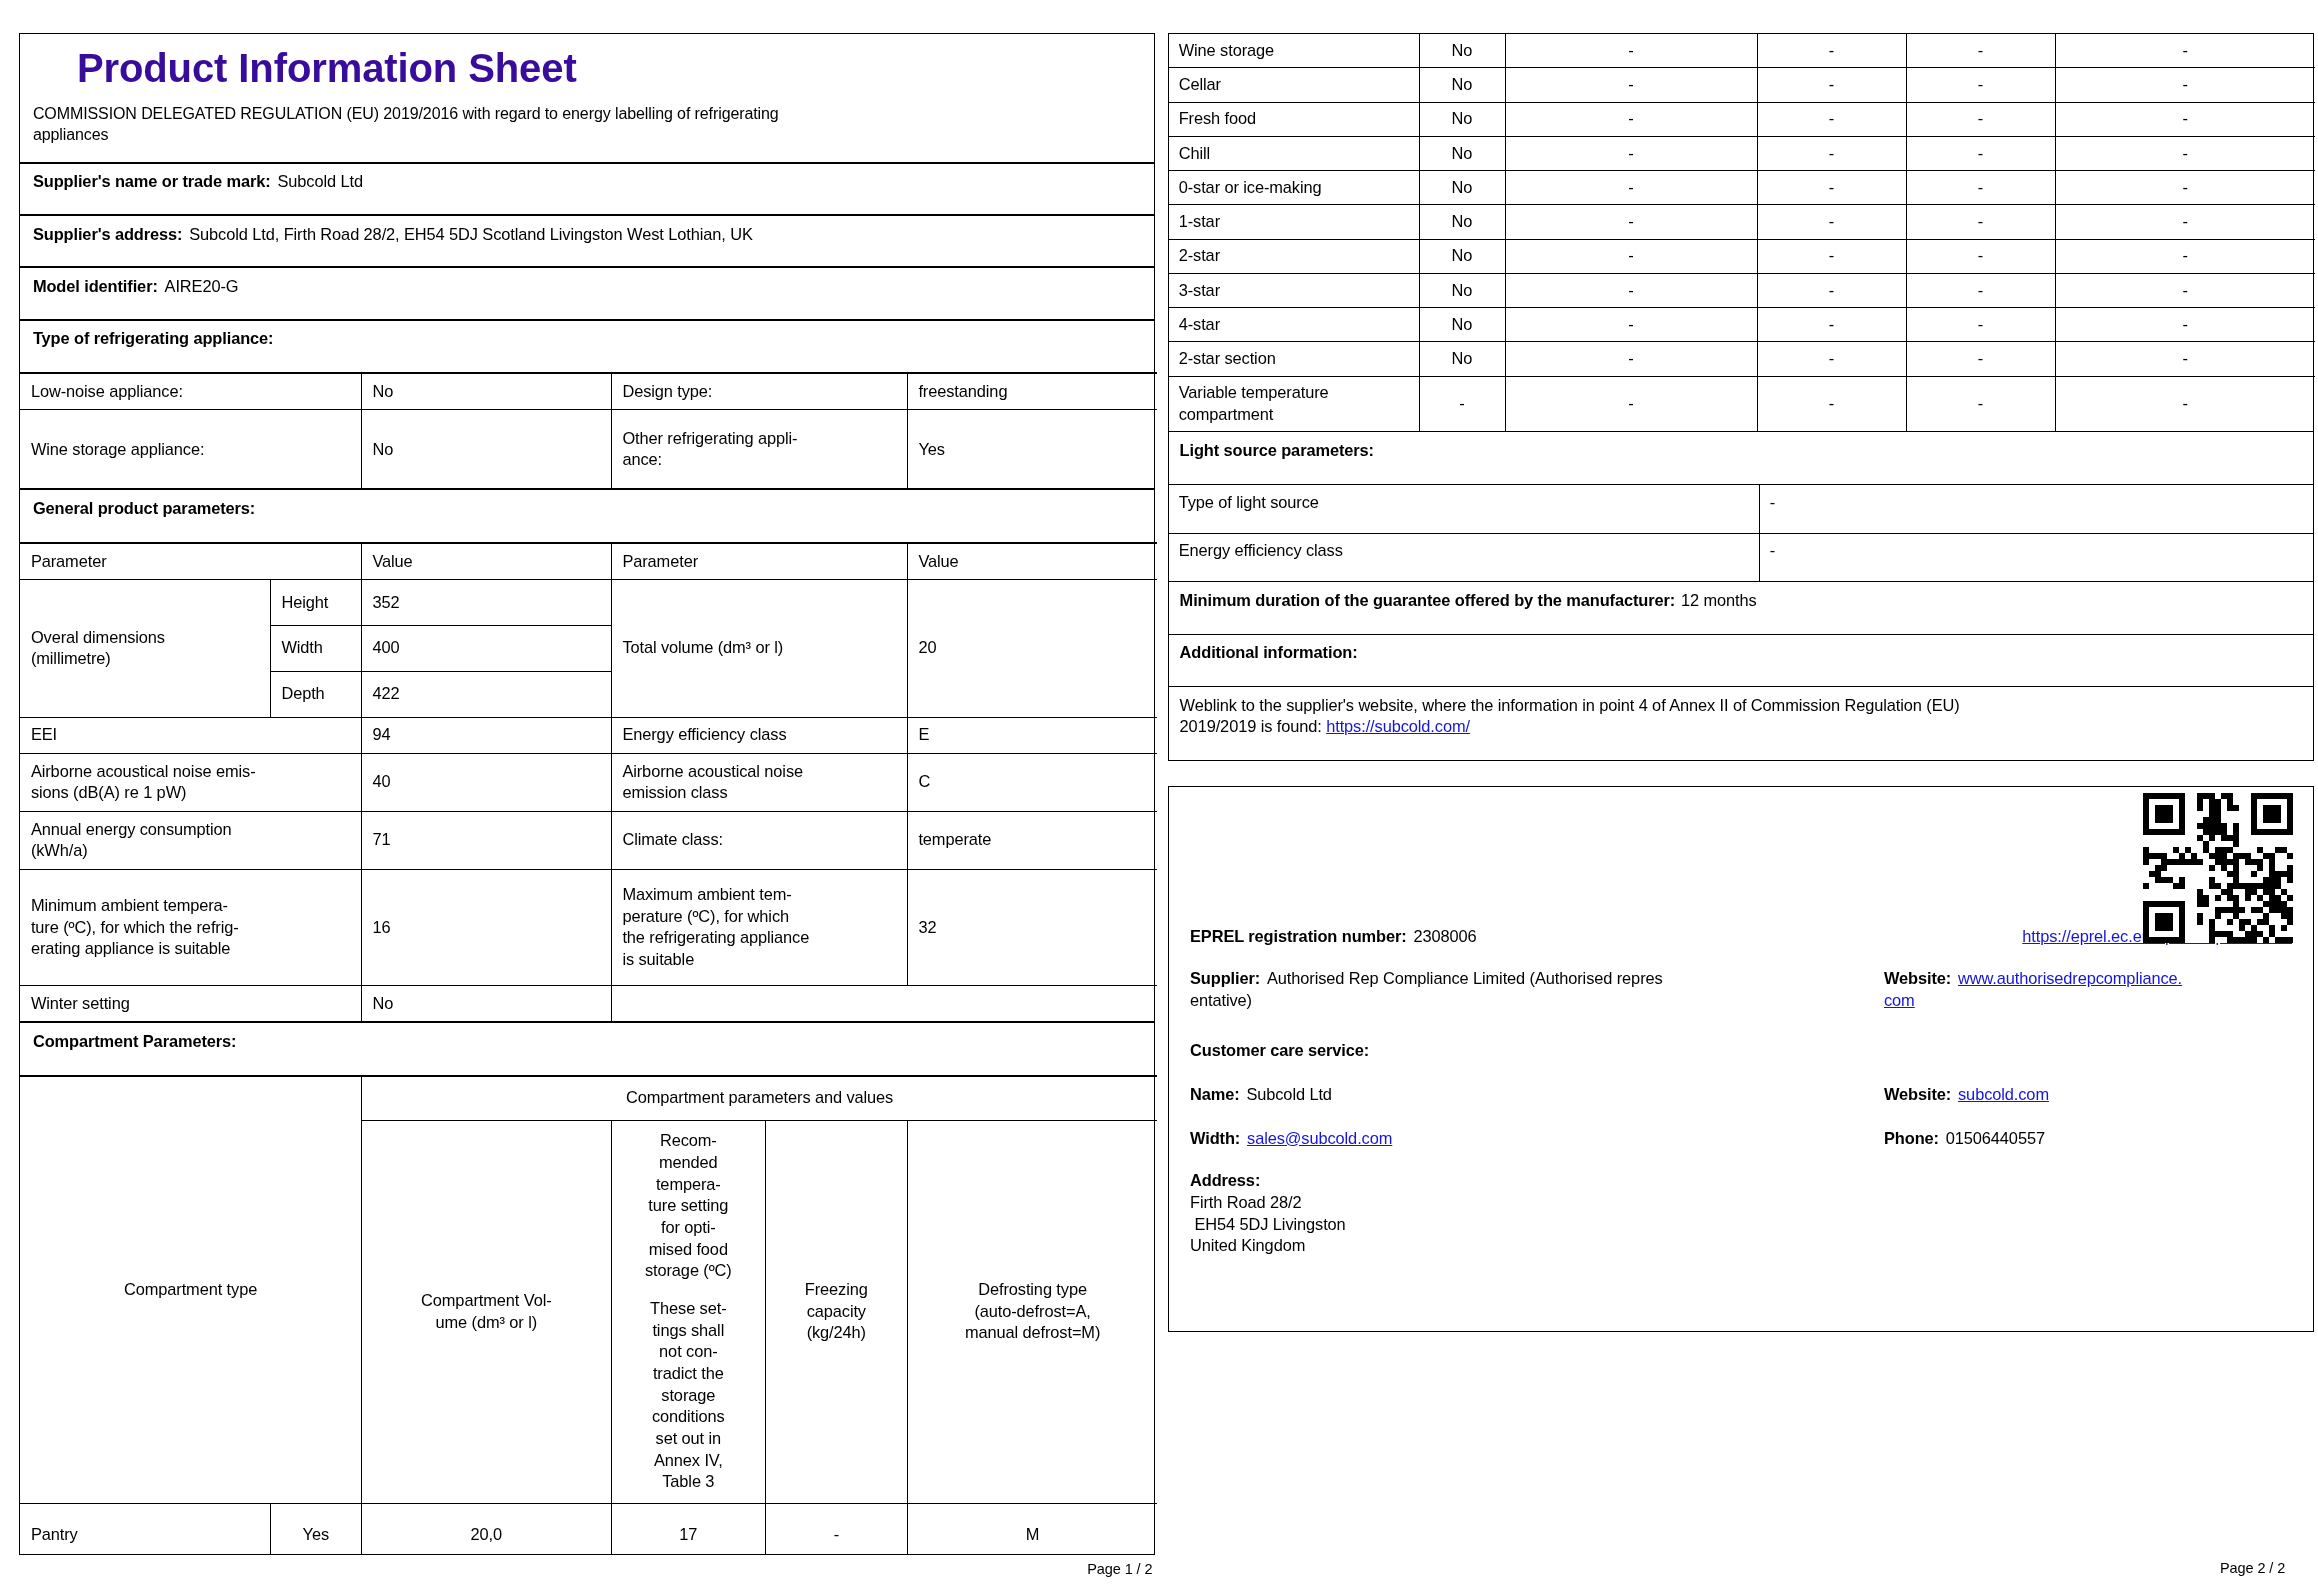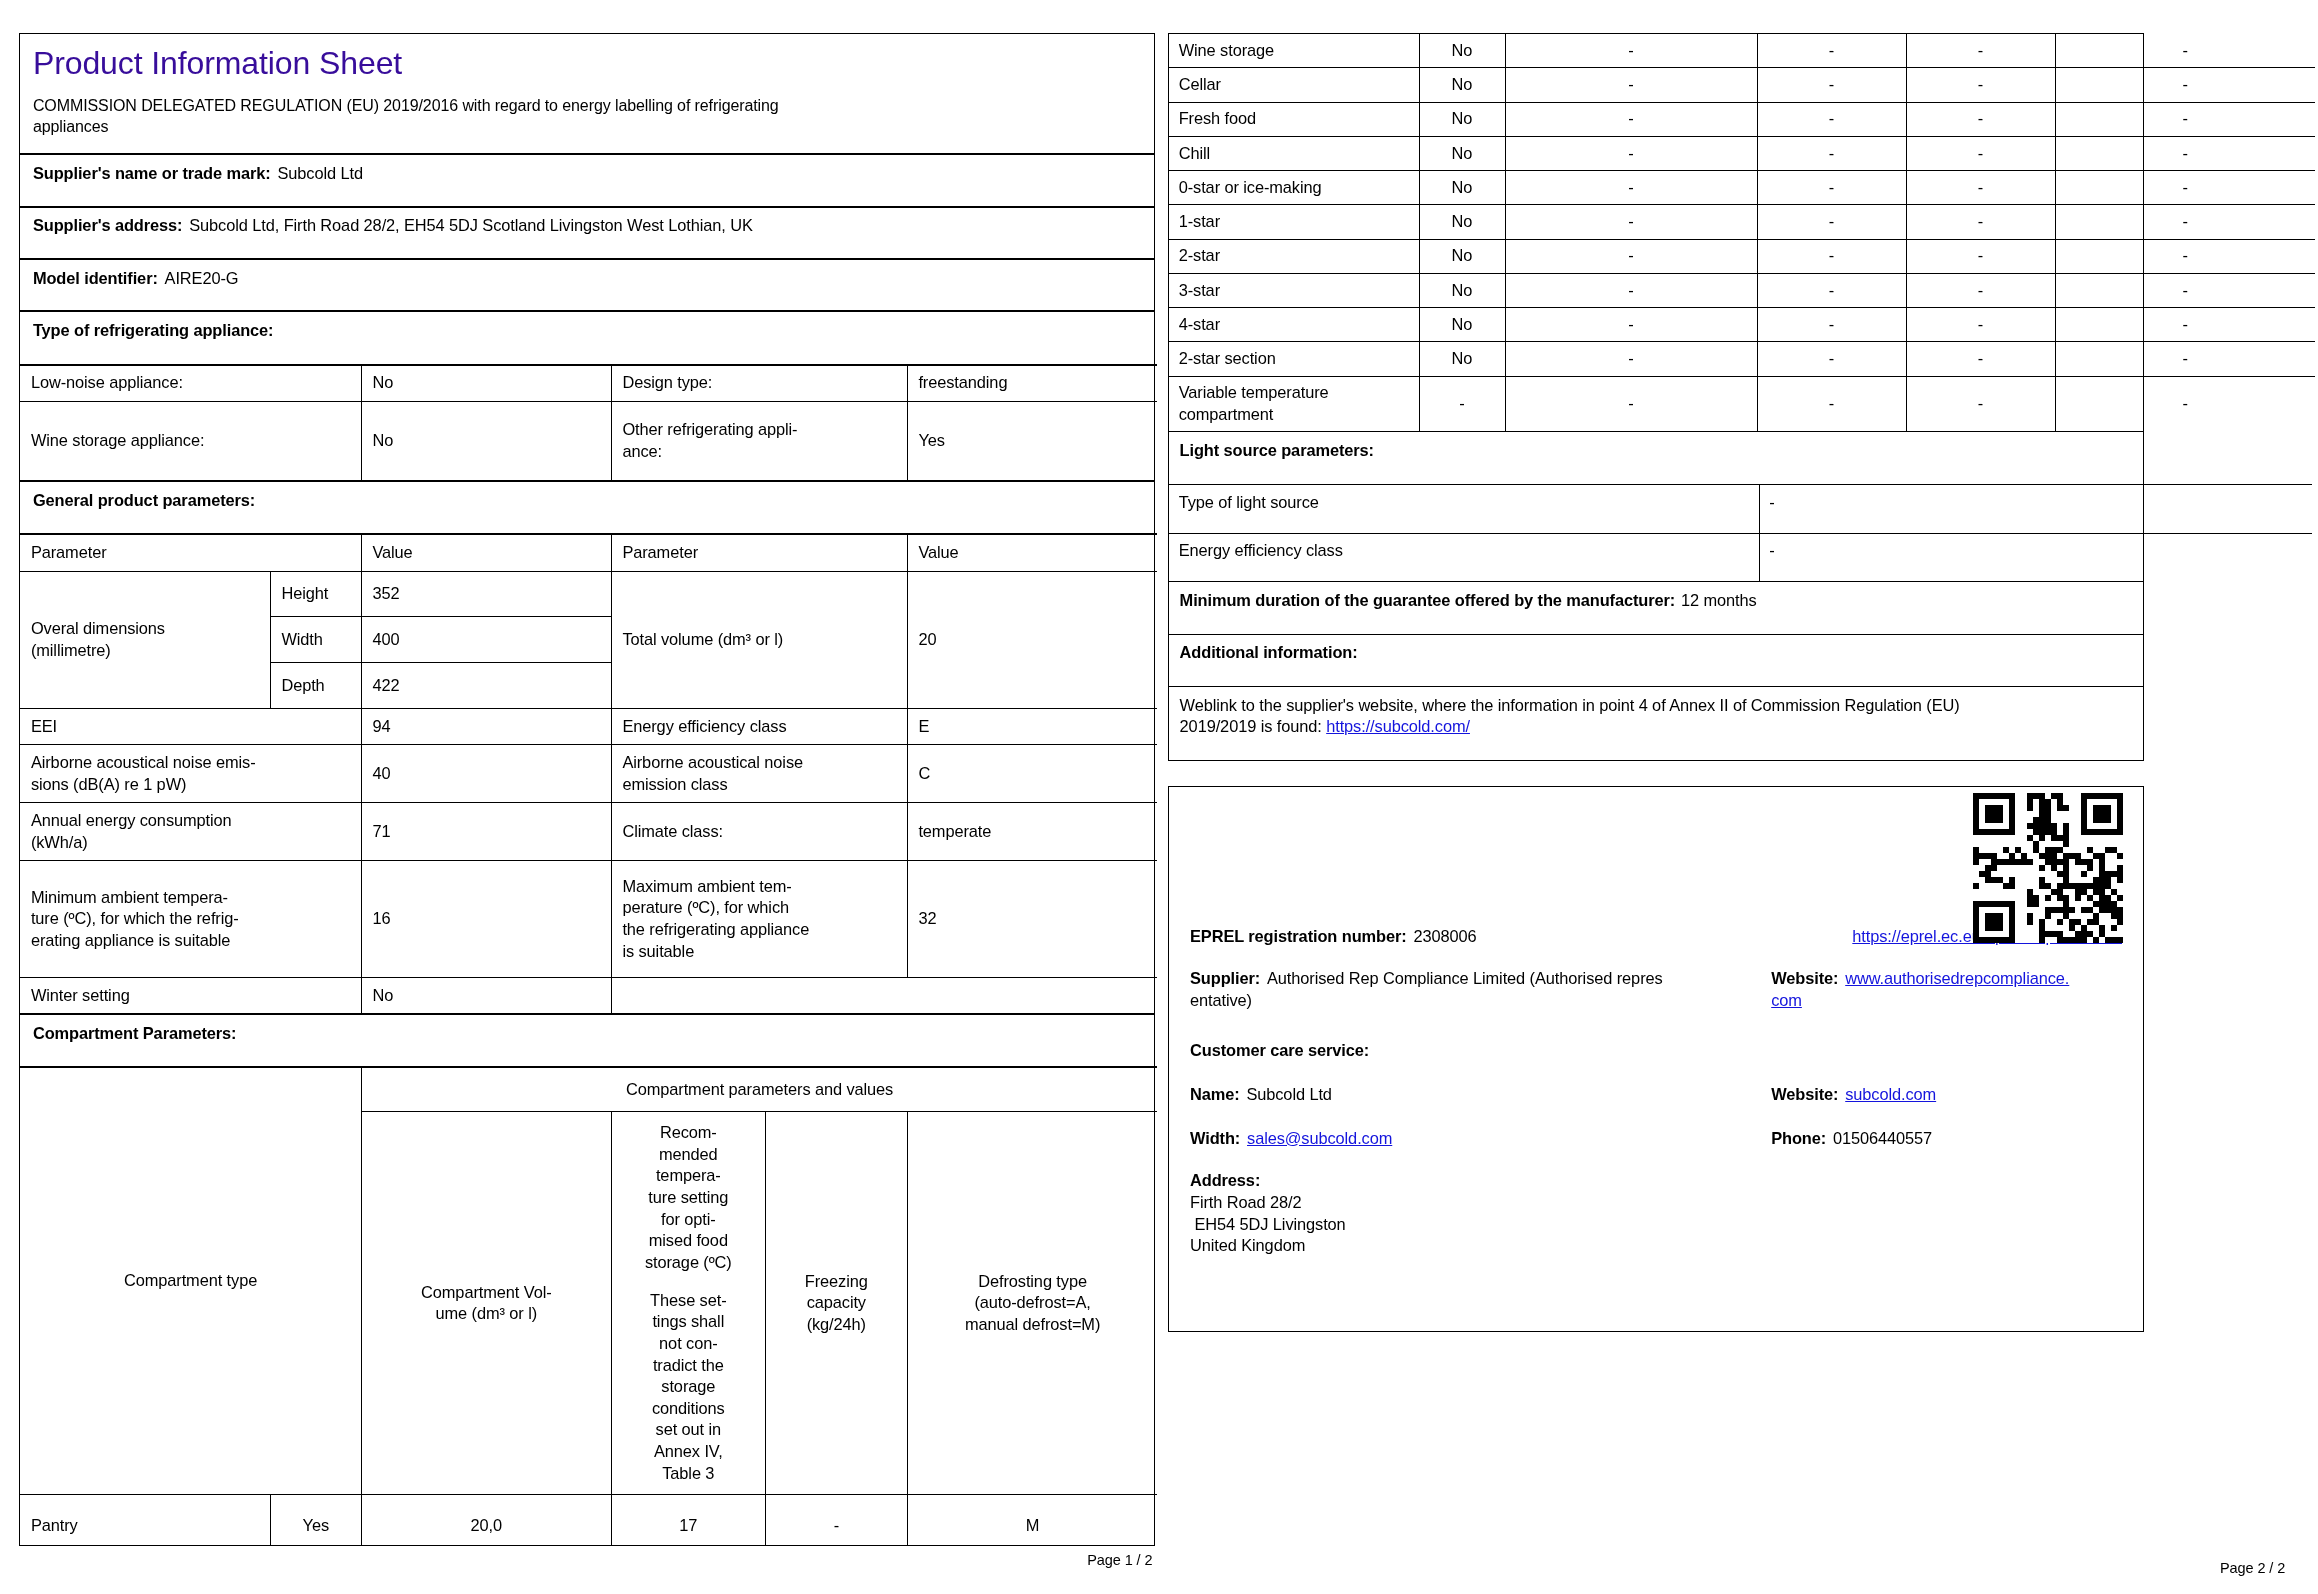--- a/index.html
+++ b/index.html
@@ -11,21 +11,21 @@
   html,body{width:2319px;height:1594px;background:#fff;overflow:hidden;}
   body{font-family:"Liberation Sans",sans-serif;color:var(--ink);font-size:16.4px;line-height:1.32;letter-spacing:-0.1px;}
   .bold{font-weight:bold;}
   .pre{white-space:pre-line;}
   a{color:var(--link-color);text-decoration:underline;}
 
   
   .p1-wrap{position:absolute;left:19.3px;top:33px;width:1136px;}
   .p1{border:1.4px solid var(--ink);}
   .p1-header{padding:12.6px 12.6px 16.4px 12.6px;}
-  .doc-title{font-size:32px;font-weight:normal;color:var(--title-color);line-height:1.05;}
+  .doc-title{font-size:40px;font-weight:bold;color:var(--title-color);line-height:1.05;margin-left:44px;}
   .doc-subtitle{margin-top:14.5px;font-size:16px;}
   .sect{border-top:2.4px solid var(--ink);}
   .kv-row{padding:7.7px 12.6px 21px 12.6px;}
   .kv-row .bold{margin-right:6.8px;}
   .heading-row{padding:7.7px 12.6px 22px 12.6px;font-weight:bold;}
 
   table{border-collapse:collapse;width:100%;table-layout:fixed;}
   td{border-left:1px solid var(--ink);border-top:1.9px solid var(--ink);padding:6.8px 10.6px;vertical-align:middle;}
   td.nbl{border-left:none;}
   tr.ftr td{border-top:none;}
@@ -49,21 +49,21 @@
   .band-cell{text-align:center;padding:10.6px;}
   .hdr-cell{text-align:center;vertical-align:middle;padding:9.7px 4.8px;}
   .hdr-temp p+p{margin-top:16px;}
   .comp-type-cell{text-align:center;vertical-align:middle;}
   .val-center{text-align:center;}
   .pantry td{padding-top:20px;padding-bottom:8.7px;}
 
   .page-footer1{text-align:right;font-size:14.5px;margin-top:4.8px;padding-right:2.9px;}
 
   
-  .p2-wrap{position:absolute;left:1168px;top:33px;width:976px;}
+  .p2-wrap{position:absolute;left:1168px;top:33px;width:1146px;}
   .p2-top{border:1.4px solid var(--ink);}
   .star-table col.c0{width:250px;} .star-table col.c1{width:86px;}
   .star-table col.c2{width:252px;} .star-table col.c3{width:149px;}
   .star-table col.c4{width:149px;} .star-table col.c5{width:260px;}
   .star-table td{border-top:1.4px solid var(--ink);padding:5.8px 9.7px;}
   .star-table tr.ftr td{border-top:none;}
   .light-table col.l1{width:590px;} .light-table col.l2{width:553px;}
   .light-table td{border-top:1.4px solid var(--ink);padding:6.8px 9.7px 19.3px 9.7px;}
   .p2row{border-top:1.4px solid var(--ink);padding:7.7px 10.6px 22px 10.6px;}
   .p2row .bold{margin-right:5.8px;}

